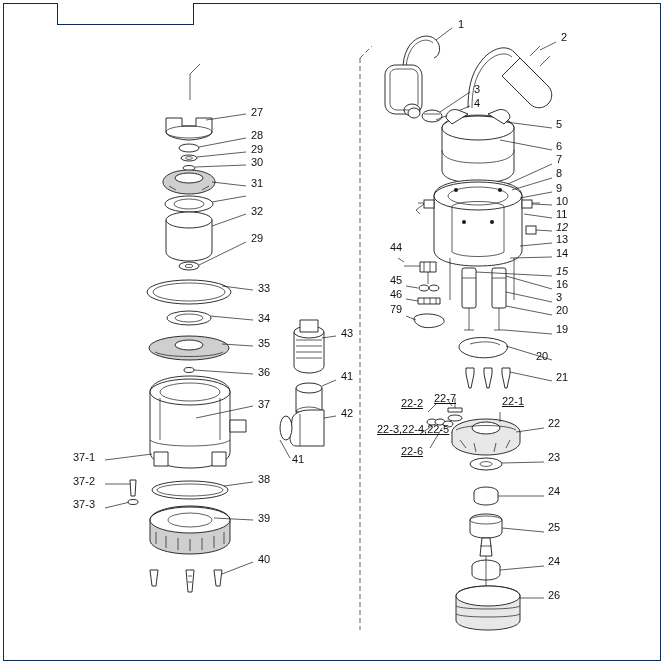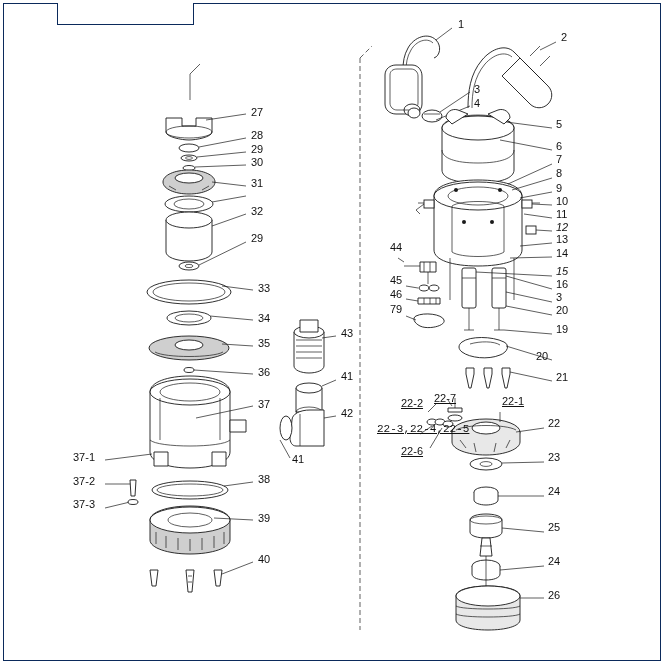--- a/index.html
+++ b/index.html
@@ -373,16 +373,16 @@
   <div class="lbl" style="left:390px; top:289px;">46</div>
   <div class="lbl" style="left:390px; top:304px;">79</div>
 
   <div class="lbl" style="left:73px; top:452px;">37-1</div>
   <div class="lbl" style="left:73px; top:476px;">37-2</div>
   <div class="lbl" style="left:73px; top:499px;">37-3</div>
 
   <div class="lbl u" style="left:502px; top:396px;">22-1</div>
   <div class="lbl u" style="left:401px; top:398px;">22-2</div>
   <div class="lbl u" style="left:434px; top:393px;">22-7</div>
-  <div class="lbl u" style="left:377px; top:424px;font-family:Liberation Mono, monospace;">22-3,22-4,22-5</div>
+  <div class="lbl u" style="left:377px; top:424px;">22-3,22-4,22-5</div>
   <div class="lbl u" style="left:401px; top:446px;">22-6</div>
 
 </div>
 
 </body></html>

